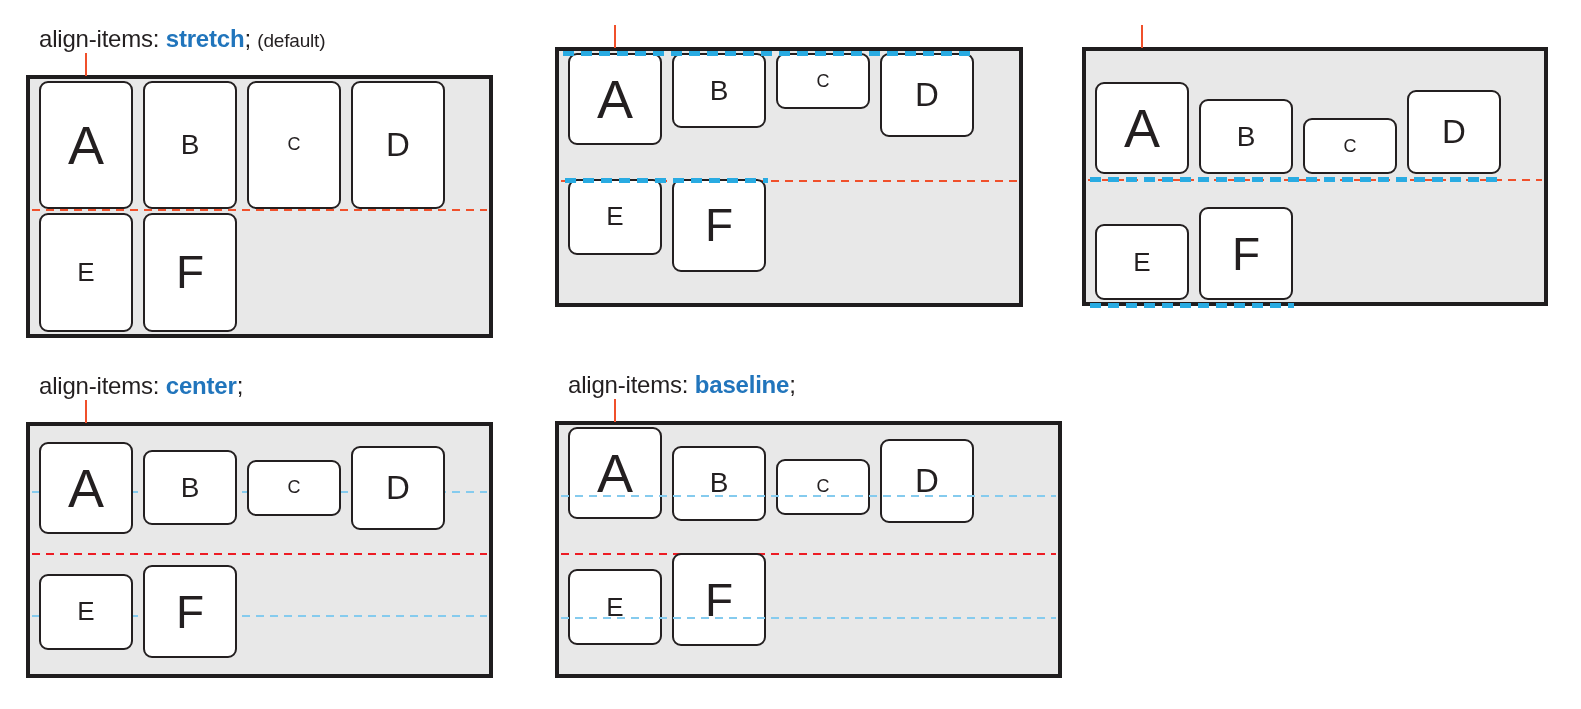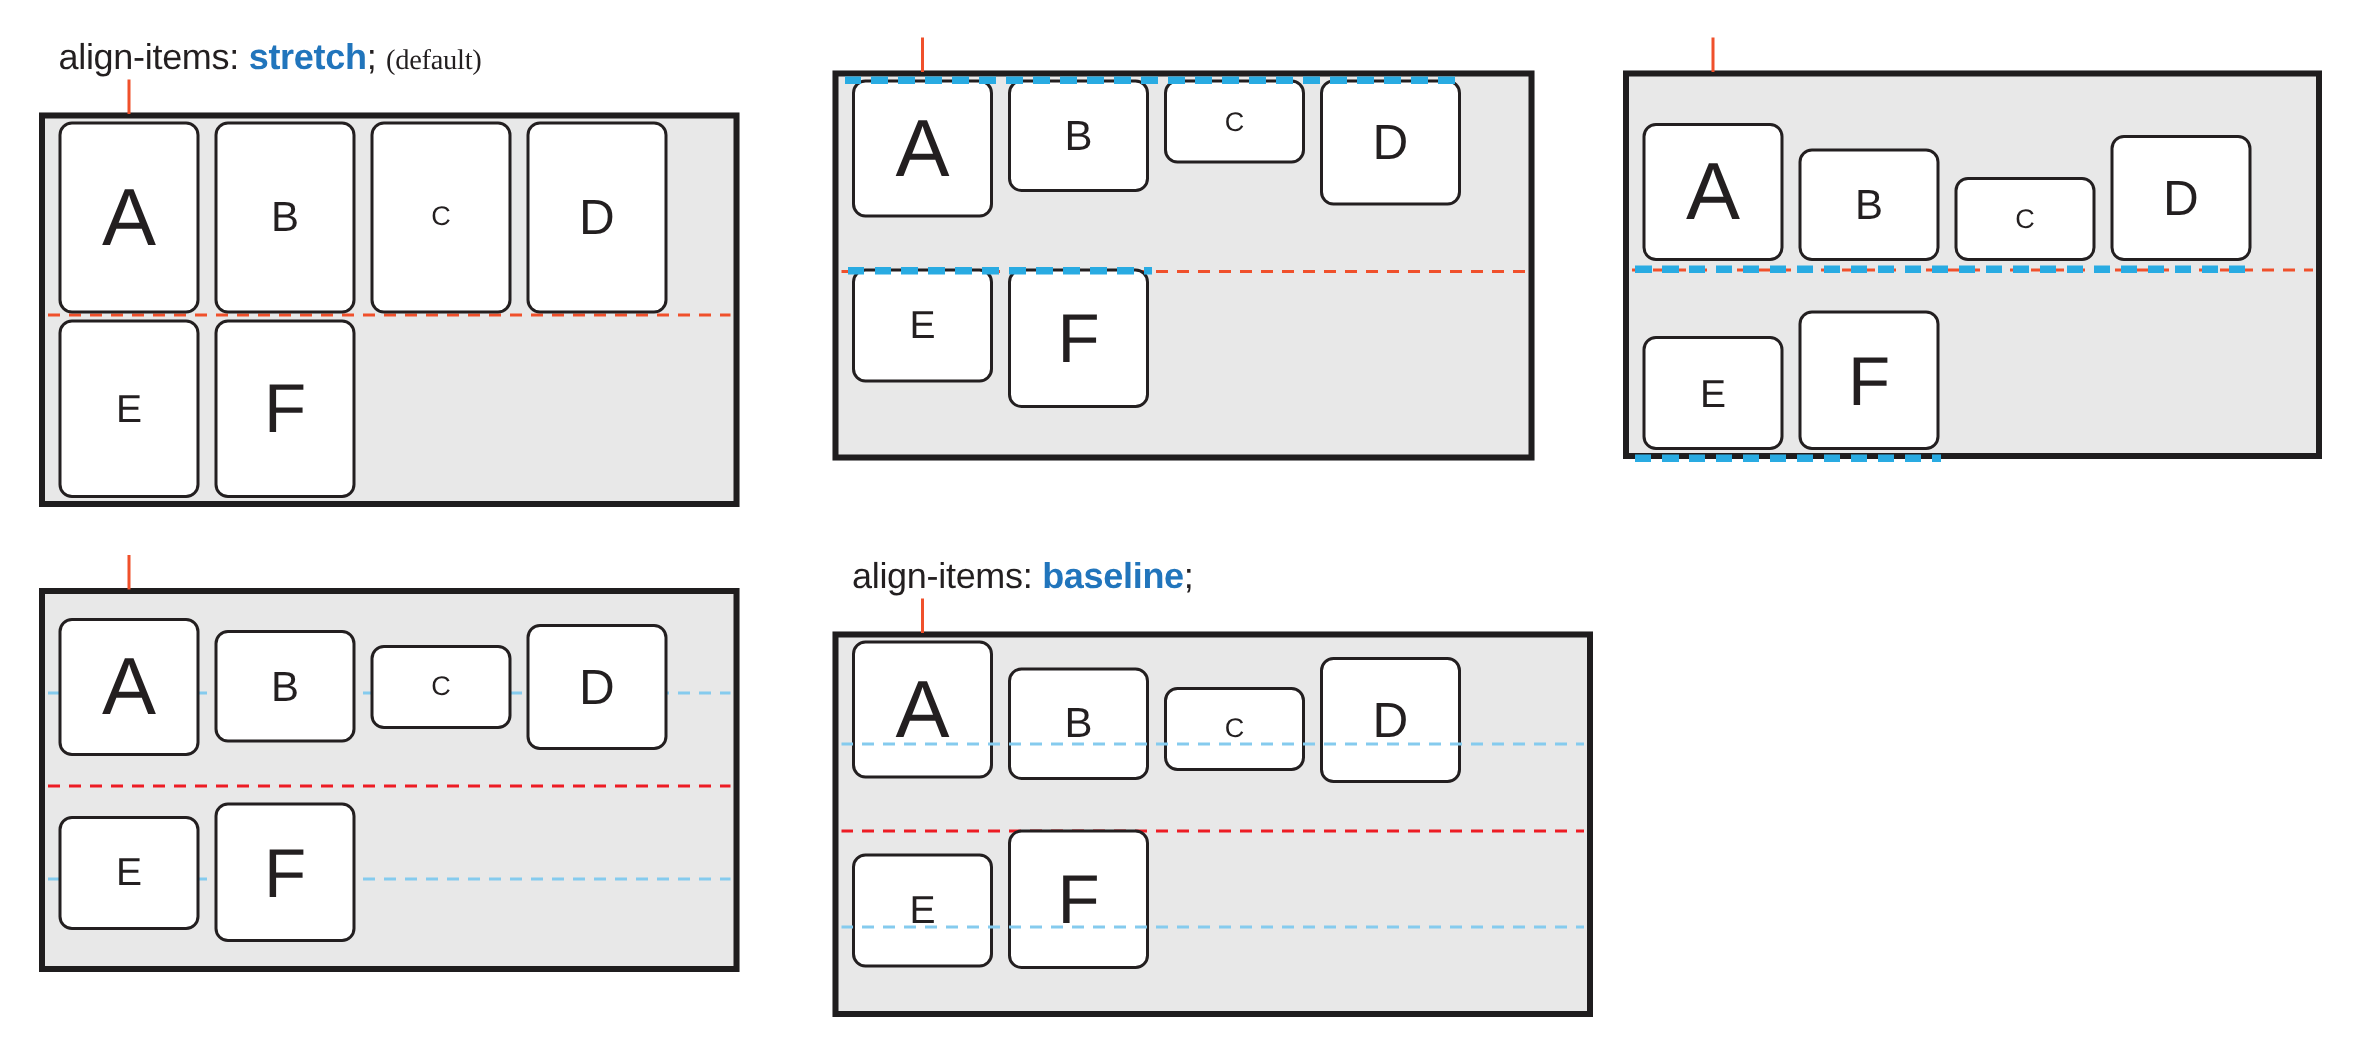--- a/index.html
+++ b/index.html
@@ -14,21 +14,21 @@
   .g2{left:555px;top:26px;width:468px;}
   .g3{left:1082px;top:26px;width:466px;}
   .g4{left:26px;top:371px;width:467px;}
   .g5{left:555px;top:370px;width:507px;}
 
   .label{
     font-size:24px;line-height:30px;height:30px;padding-left:13px;
     white-space:nowrap;letter-spacing:-0.2px;
   }
   .label .val{color:var(--label-value-blue,#2175bc);font-weight:bold;}
-  .label .suffix{font-size:19px;font-family:Liberation Serif, serif;}
+  .label .suffix{font-size:19px;}
 
   .container{
     position:relative;margin-top:21px;
     background:var(--container-bg,#e8e8e8);
     border:4px solid var(--container-border,#1f1d1e);
     box-sizing:border-box;
   }
   .g1 .container{height:263px;}
   .g2 .container{height:260px;}
   .g3 .container{height:259px;}
@@ -177,20 +177,24 @@
           <span class="letter">E</span>
         </div>
       <div class="box box-f">
           <span class="letter">F</span>
         </div>
     </div>
   </div>
 </div>
 
 <div class="group g4">
+  <div class="label">
+    <span>align-items:</span>
+    <span class="val">center</span><span>;</span>
+  </div>
   <div class="container">
     <div class="tick"></div>
     <div class="line blue-thin" style="top:65px"></div>
     <div class="line red" style="top:127px"></div>
     <div class="line blue-thin" style="top:189px"></div>
     <div class="flex ai-center">
       <div class="box box-a">
           <span class="letter">A</span>
         </div>
       <div class="box box-b">

